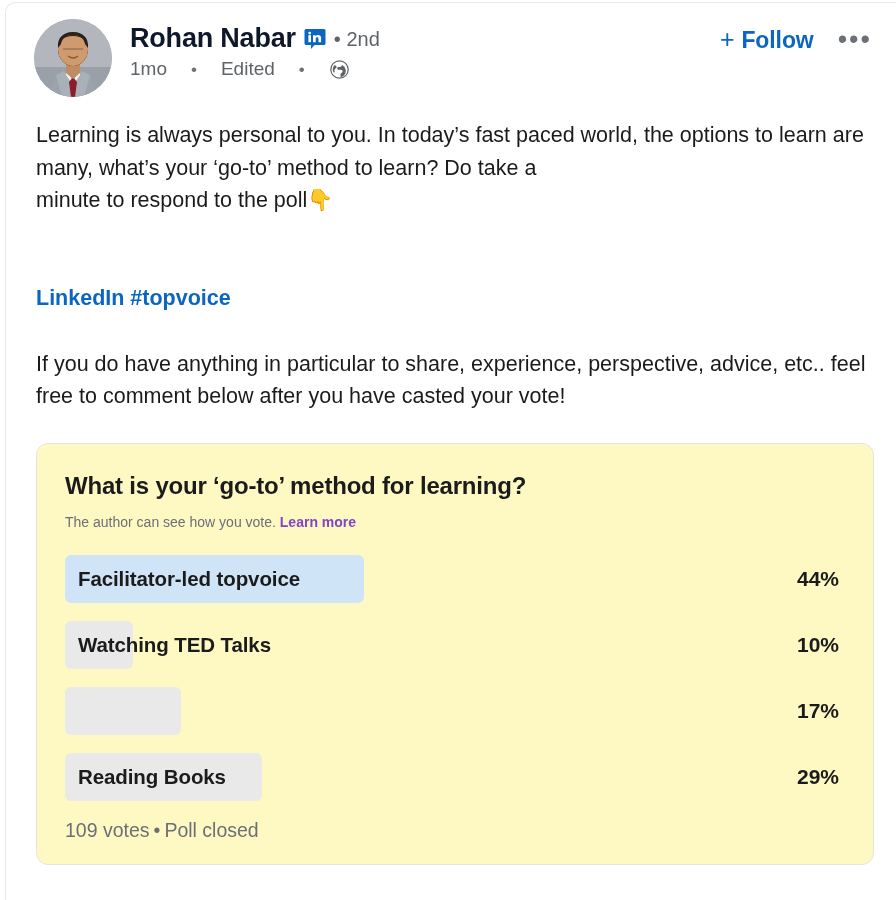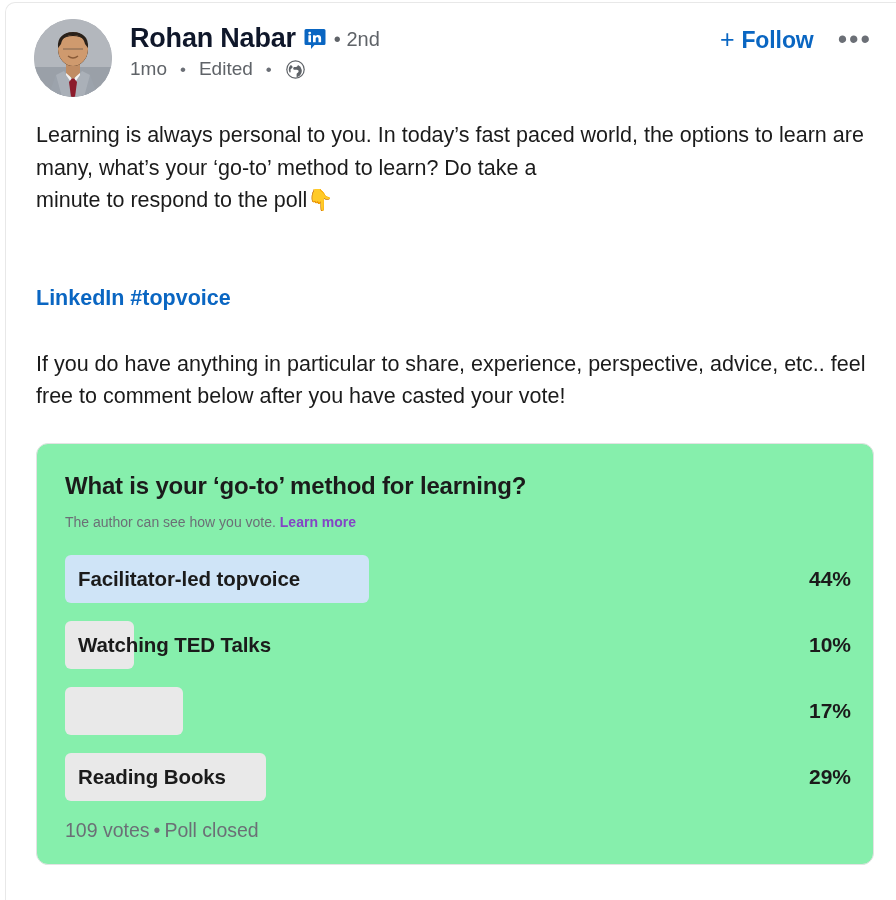--- a/index.html
+++ b/index.html
@@ -84,21 +84,21 @@
     color: #5f6368;
     line-height: 1.25;
     white-space: nowrap;
     overflow: hidden;
   }
 
   .meta-row {
     margin-top: 6px;
     display: flex;
     align-items: center;
-    gap: 13px;
+    gap: 24px;
     font-size: 19px;
     color: #5f6368;
   }
   .meta-dot { font-size: 17px; color: #6b6f76; line-height: 1; }
   .globe-icon { width: 21px; height: 21px; display: block; flex: 0 0 21px; }
 
   .header-actions {
     display: flex;
     align-items: flex-start;
     gap: 24px;
@@ -151,22 +151,22 @@
     font-size: 21.5px;
     line-height: 1.55;
   }
   .emoji { font-size: 21px; }
 
   
   .poll-card {
     margin: 30px 22px 0 30px;
     border: 1px solid #e3e3e3;
     border-radius: 12px;
-    padding: 28px 20px 22px 28px;
-    background: #86efac;
+    padding: 28px 32px 22px 28px;
+    background: #fef9c3;
   }
 
   .poll-question {
     font-size: 24px;
     font-weight: 700;
     color: #1b1b1b;
     letter-spacing: -0.2px;
     line-height: 1.2;
   }
 

